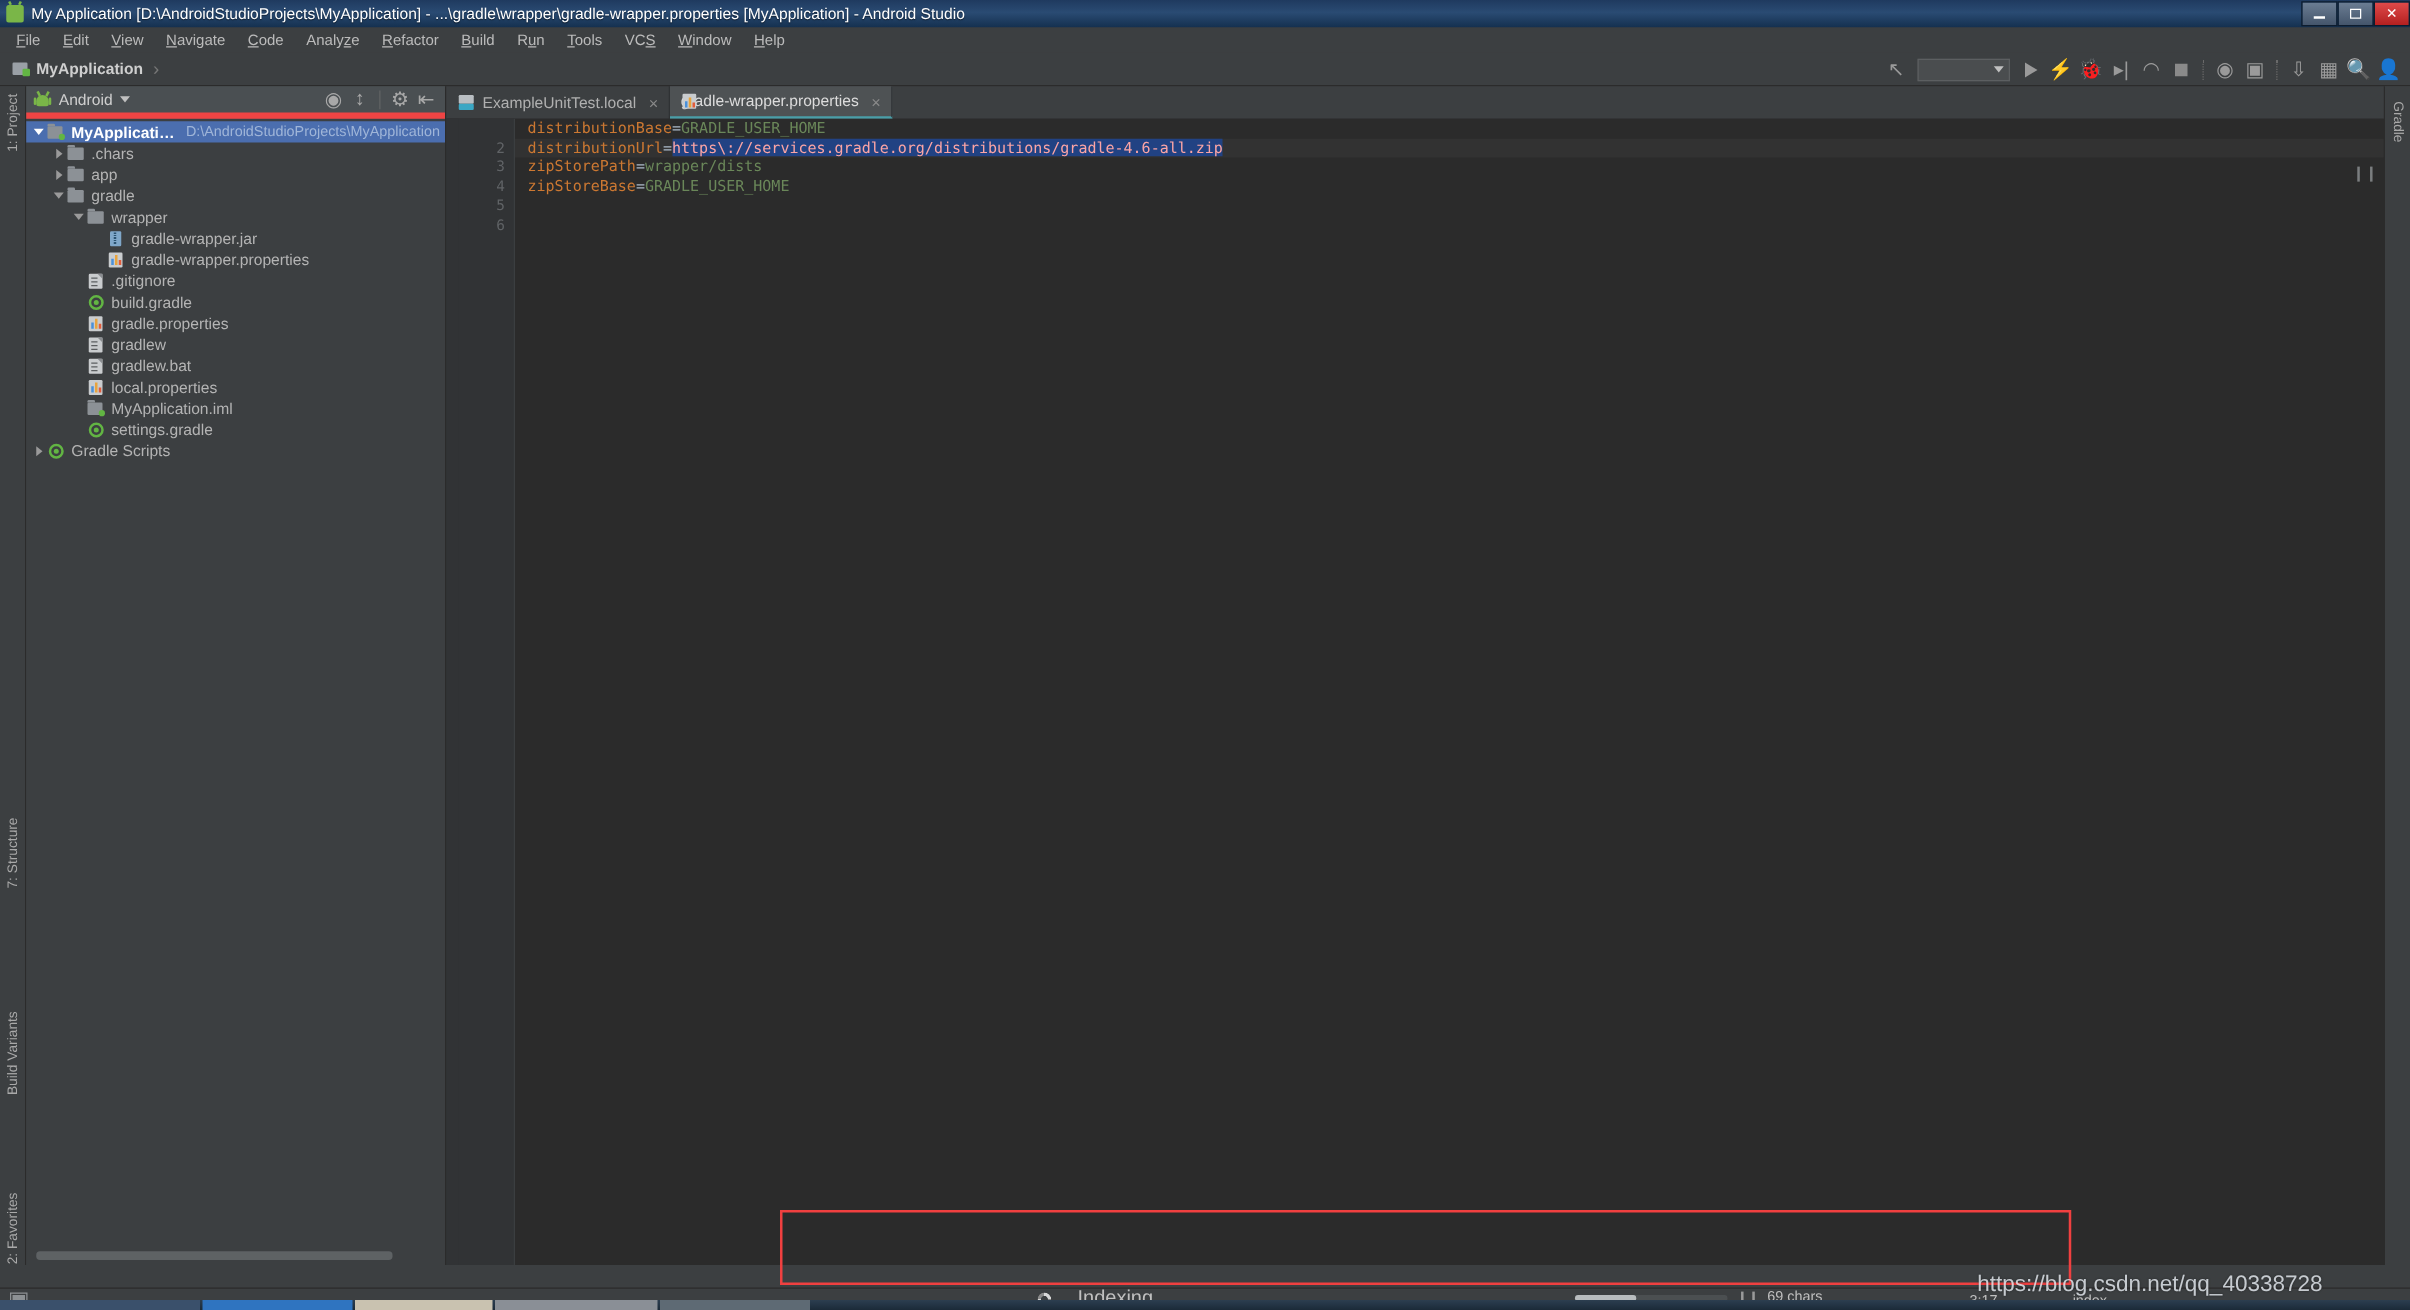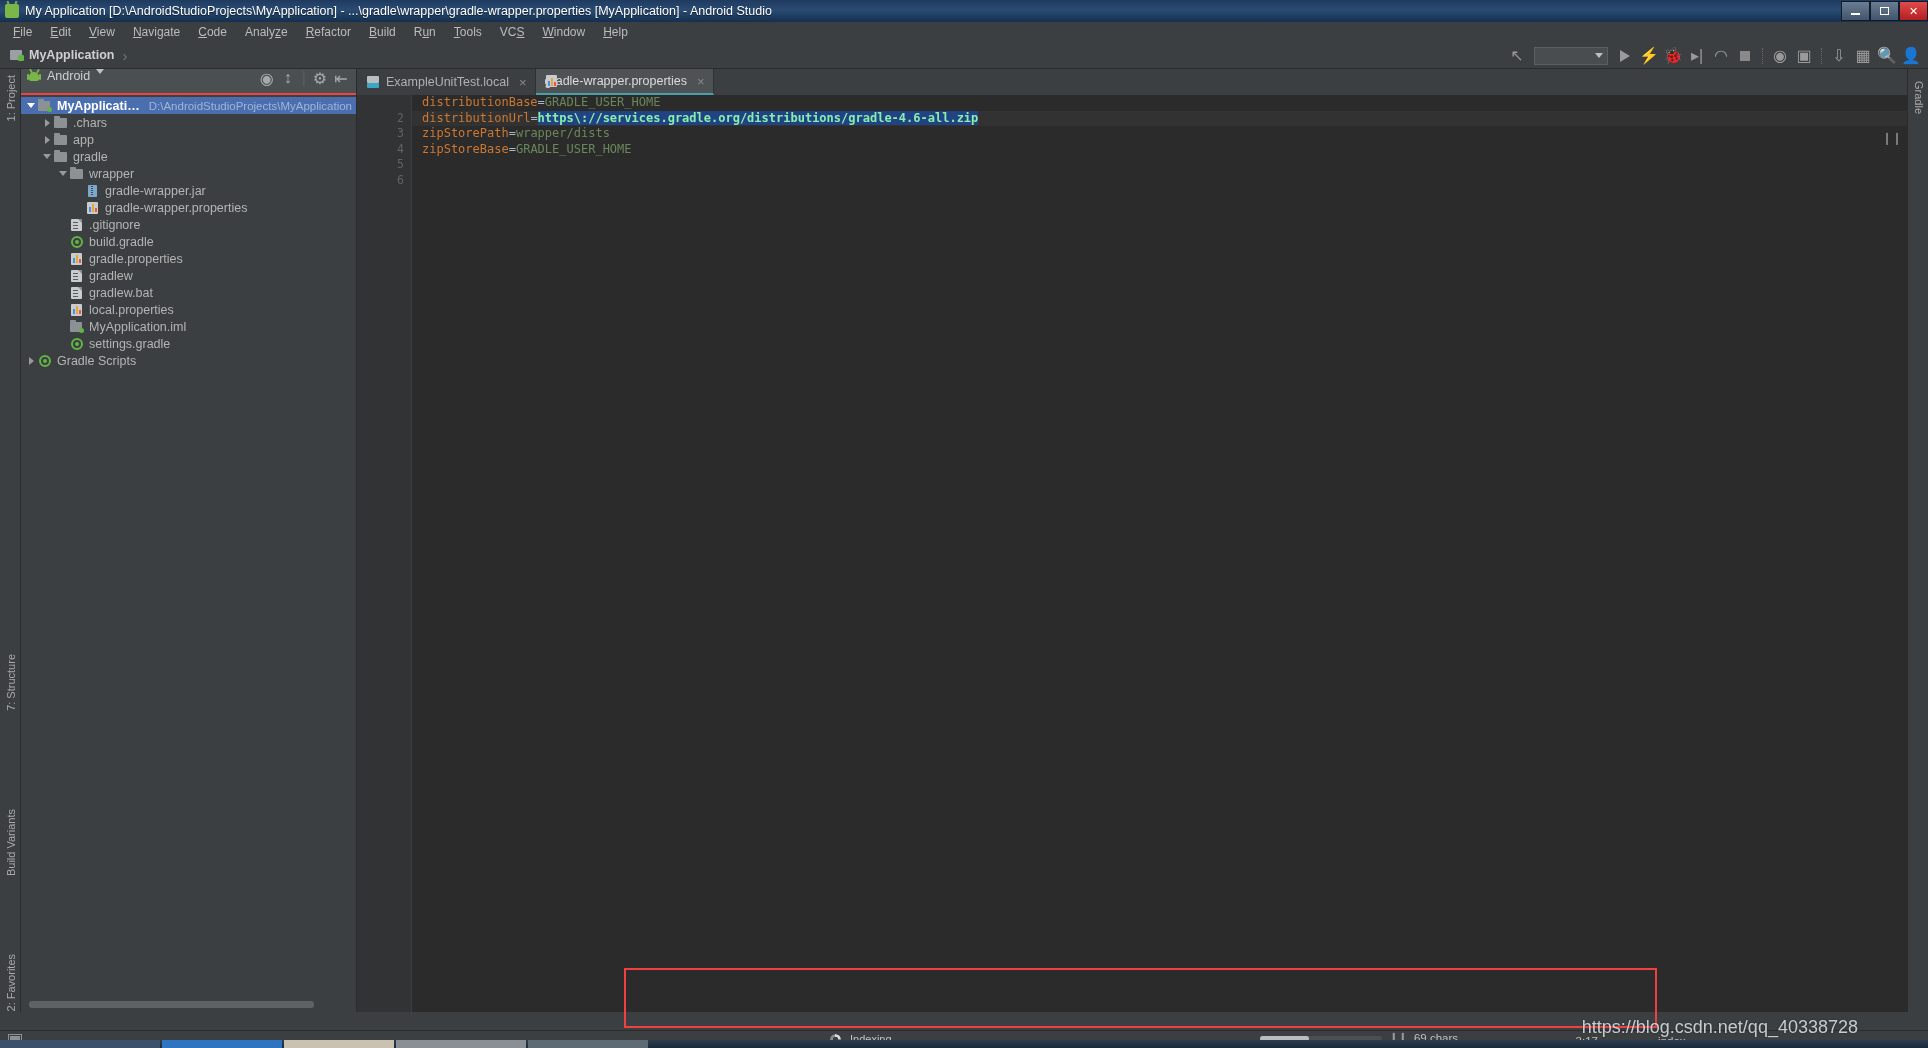--- a/index.html
+++ b/index.html
@@ -112,22 +112,22 @@
   .vl-gradle { position:absolute; top: 12px; left:0; width:21px;
     writing-mode: vertical-rl; color:#a9a9a9; font-size:11px; white-space:nowrap;
     display:flex; align-items:center; gap:4px; }
 
   
   .projpanel {
     position: absolute; top: 69px; left: 21px; width: 336px; bottom: 36px;
     background: #3c3f41; border-right: 1px solid #2b2b2b;
   }
   .proj-head {
-    height: 26px; display: flex; align-items: flex-start;
-    background: #4a4f52; border-bottom: 2px solid #ef4444; padding-left: 6px;
+    height: 26px; display: flex; align-items: center;
+    background: #4a4f52; border-bottom: 5px solid #ef4444; padding-left: 6px;
   }
   .droid-icon { width: 14px; height: 13px; position: relative; margin-right: 6px; flex:none; }
   .droid-icon .body { position:absolute; left:2px; top:3px; width:10px; height:9px; background:#7ab648; border-radius: 5px 5px 2px 2px; }
   .droid-icon .arm1 { position:absolute; left:0; top:5px; width:2px; height:6px; background:#7ab648; border-radius:1px; }
   .droid-icon .arm2 { position:absolute; right:0; top:5px; width:2px; height:6px; background:#7ab648; border-radius:1px; }
   .droid-icon .ant1 { position:absolute; left:3px; top:0; width:1.5px; height:4px; background:#7ab648; transform:rotate(-28deg); }
   .droid-icon .ant2 { position:absolute; right:3px; top:0; width:1.5px; height:4px; background:#7ab648; transform:rotate(28deg); }
   .proj-head-label { color: #cfcfcf; font-size: 12.5px; margin-right: 6px; }
   .proj-head-actions { margin-left: auto; display: flex; align-items: center; gap: 7px; padding-right: 8px; color:#a8a8a8; }
   .ph-ico { width: 14px; height: 14px; display:flex; align-items:center; justify-content:center; }
@@ -203,21 +203,21 @@
   }
   .code-lines {
     position: absolute; left: 55px; top: 0; right: 0; bottom: 0;
     font-family: "DejaVu Sans Mono", monospace; font-size: 12px;
   }
   .cline { height: 15.5px; line-height: 15.5px; white-space: pre; padding-left: 10px; }
   .cline.hl { background: #323232; }
   .k { color: #cc7832; }
   .v { color: #6a8759; }
   .eq { color: #a9b7c6; }
-  .sel { background: #214283; color: #86efac; font-weight: bold; }
+  .sel { background: #214283; color: #fca5a5; }
   .fold-strip {
     position: absolute; left: 0; top: 0; bottom: 0; width: 10px; background: #313335;
   }
   .scroll-pause {
     position:absolute; right: 5px; top: 36px; color:#7a7d7f; font-size: 12px;
   }
 
   
   .bottombar {
     position: absolute; left: 0; right: 0; bottom: 18px; height: 18px;
@@ -238,21 +238,21 @@
   
   .statusbar {
     position: absolute; left: 0; right: 0; bottom: 0; height: 18px;
     background: #3c3f41; border-top: 1px solid #2b2b2b;
     display: flex; align-items: center;
   }
   .sb-box { width: 14px; height: 11px; border: 1px solid #8d9194; margin-left: 8px; position:relative; }
   .sb-box::after { content:""; position:absolute; left:1px; top:1px; right:1px; bottom:3px; background:#8d9194; }
   .sb-indexing {
     position: absolute; left: 830px; bottom: 0; height: 18px;
-    display: flex; align-items: center; gap: 9px; color: #c0c0c0; font-size: 11px; text-align: center;
+    display: flex; align-items: center; gap: 21px; color: #c0c0c0; font-size: 16px; text-align: center;
   }
   .spinner { width: 11px; height: 11px; border-radius: 50%;
     background: conic-gradient(#d8d8d8 0 25%, #8a8a8a 25% 50%, #d8d8d8 50% 75%, #8a8a8a 75% 100%);
     -webkit-mask: radial-gradient(circle, transparent 2.5px, #000 3px);
             mask: radial-gradient(circle, transparent 2.5px, #000 3px); }
   .sb-progress { position: absolute; right: 470px; bottom: 3px; display: flex; align-items: center; gap: 7px; }
   .pbar { width: 122px; height: 5px; background: #4b4f51; border-radius: 3px; }
   .pbar .fill { width: 48px; height: 5px; background: #b8bcbe; border-radius: 3px; }
   .pause-ico { color: #9a9a9a; font-size: 12px; letter-spacing: -1px; }
   .sb-chars { color: #c0c0c0; font-size: 11.5px; }

